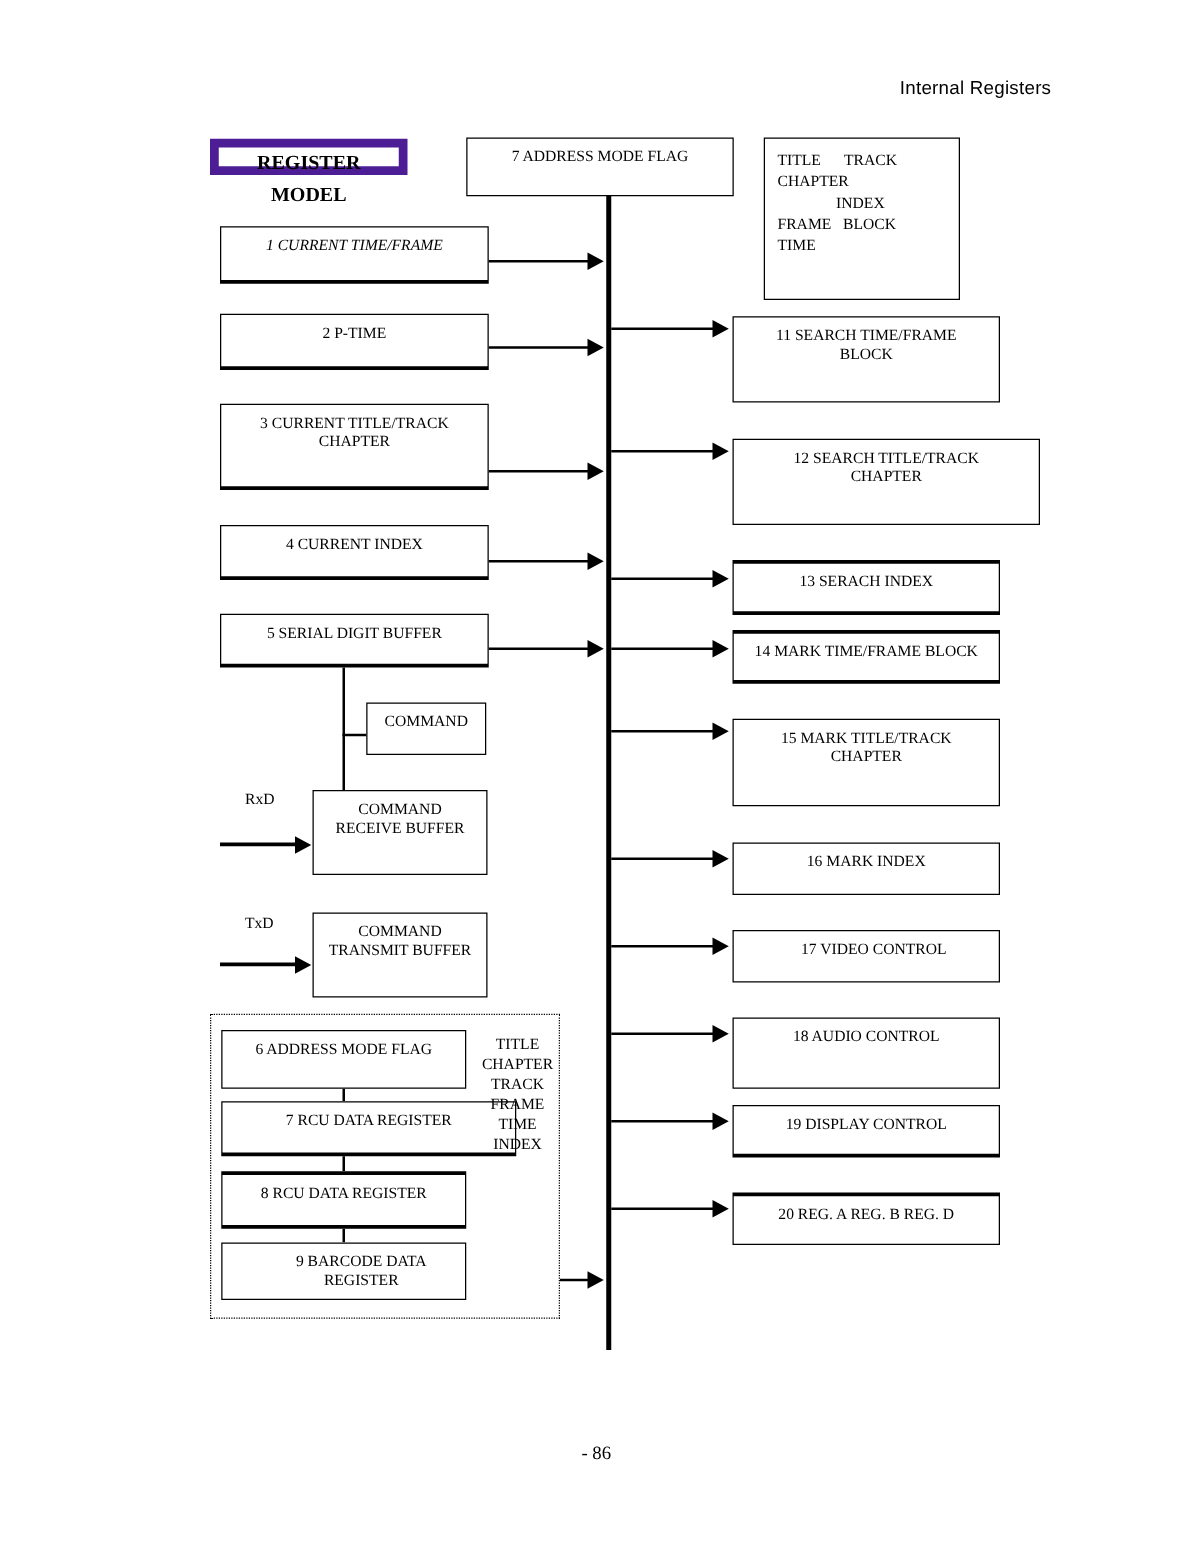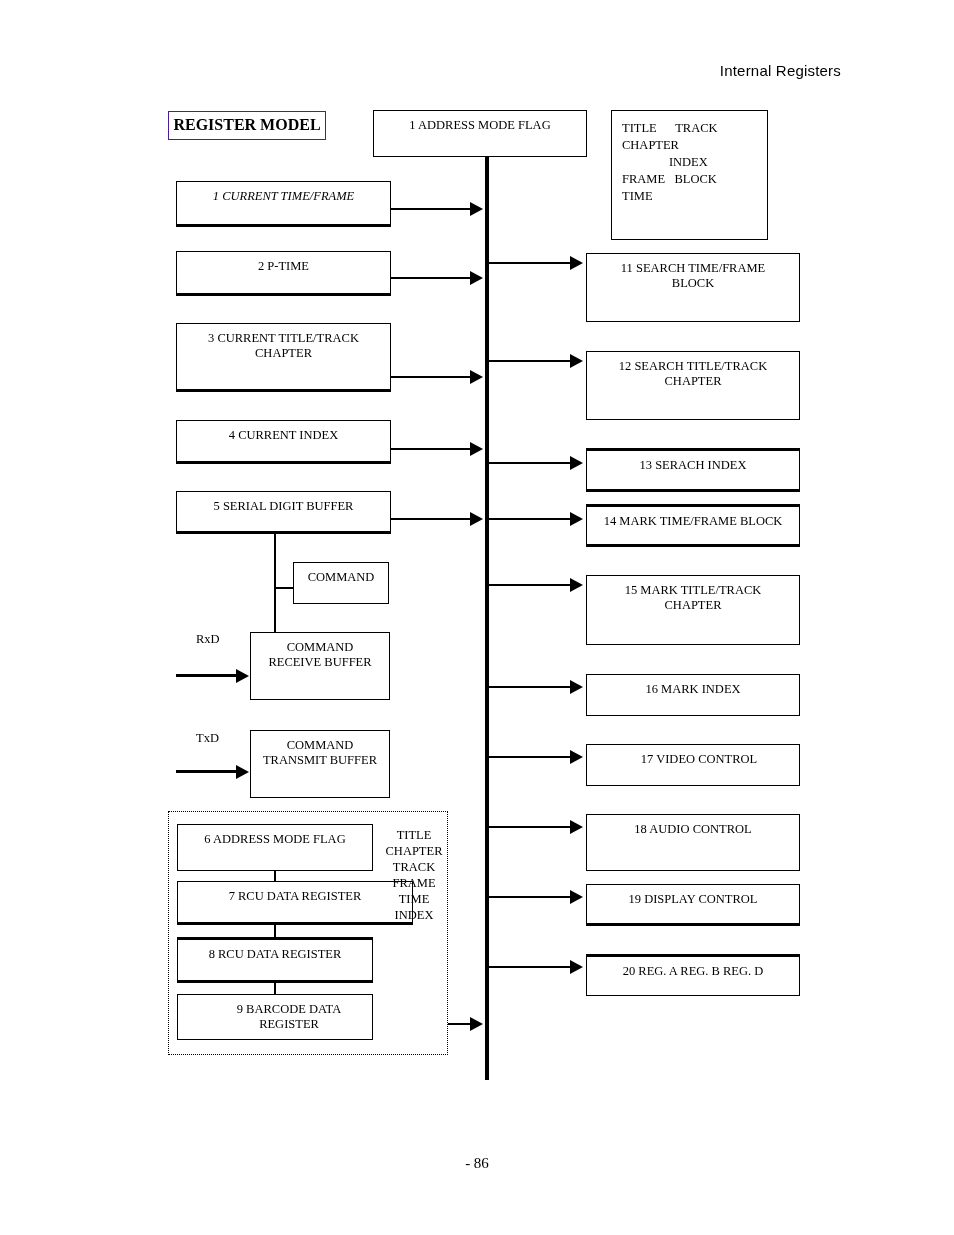--- a/index.html
+++ b/index.html
@@ -55,21 +55,21 @@
     display: block;
     padding-top: 7px;
     white-space: pre-line;
   }
   .box.heavy-bottom { border-bottom-width: 3px; }
   .box.heavy-top { border-top-width: 3px; }
 
   .title-box {
     position: absolute;
     box-sizing: border-box;
-    border: 1px solid #4c1d95;
+    border: 7px solid #4c1d95;
     background: #fff;
     font-weight: bold;
     font-size: 16px;
     text-align: center;
     line-height: 26px;
   }
 
   .legend-box {
     position: absolute;
     box-sizing: border-box;
@@ -136,21 +136,21 @@
 <body>
 
 <div id="page">
 
   <div class="page-header">Internal Registers</div>
   <div class="page-footer">- 86</div>
 
   <div class="title-box" style="left:168px; top:111px; width:158px; height:29px;">REGISTER MODEL</div>
 
   <div class="box" style="left:373px; top:110px; width:214px; height:47px;">
-    <span class="txt">1 ADDRESS MODE FLAG</span>
+    <span class="txt">7 ADDRESS MODE FLAG</span>
   </div>
 
   <div class="legend-box" style="left:611px; top:110px; width:157px; height:130px;">
     <span class="lrow">TITLE      TRACK</span>
     <span class="lrow">CHAPTER</span>
     <span class="lrow">               INDEX</span>
     <span class="lrow">FRAME   BLOCK</span>
     <span class="lrow">TIME</span>
   </div>
 
@@ -246,21 +246,21 @@
   <div class="hline" style="left:448px; top:1023px; width:26px;"></div>
   <div class="arrowhead" style="left:470px; top:1017px;"></div>
 
   <div class="box" style="left:586px; top:253px; width:214px; height:69px;">
     <span class="txt">11 SEARCH TIME/FRAME
 BLOCK</span>
   </div>
   <div class="hline" style="left:489px; top:262px; width:82px;"></div>
   <div class="arrowhead" style="left:570px; top:256px;"></div>
 
-  <div class="box" style="left:586px; top:351px; width:214px; height:69px;">
+  <div class="box" style="left:586px; top:351px; width:246px; height:69px;">
     <span class="txt">12 SEARCH TITLE/TRACK
 CHAPTER</span>
   </div>
   <div class="hline" style="left:489px; top:360px; width:82px;"></div>
   <div class="arrowhead" style="left:570px; top:354px;"></div>
 
   <div class="box heavy-top heavy-bottom" style="left:586px; top:448px; width:214px; height:44px;">
     <span class="txt">13 SERACH INDEX</span>
   </div>
   <div class="hline" style="left:489px; top:462px; width:82px;"></div>

